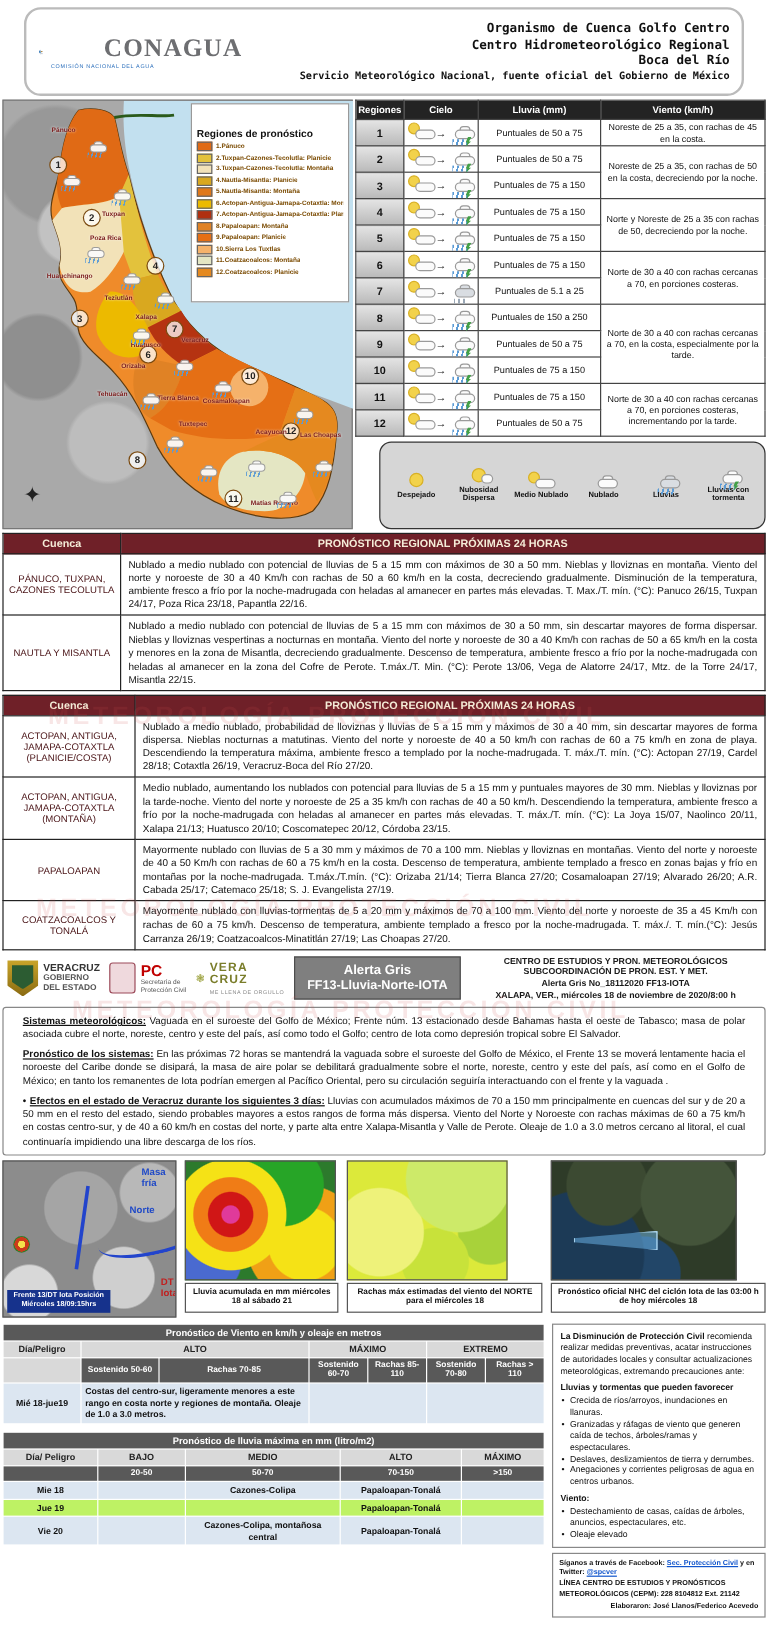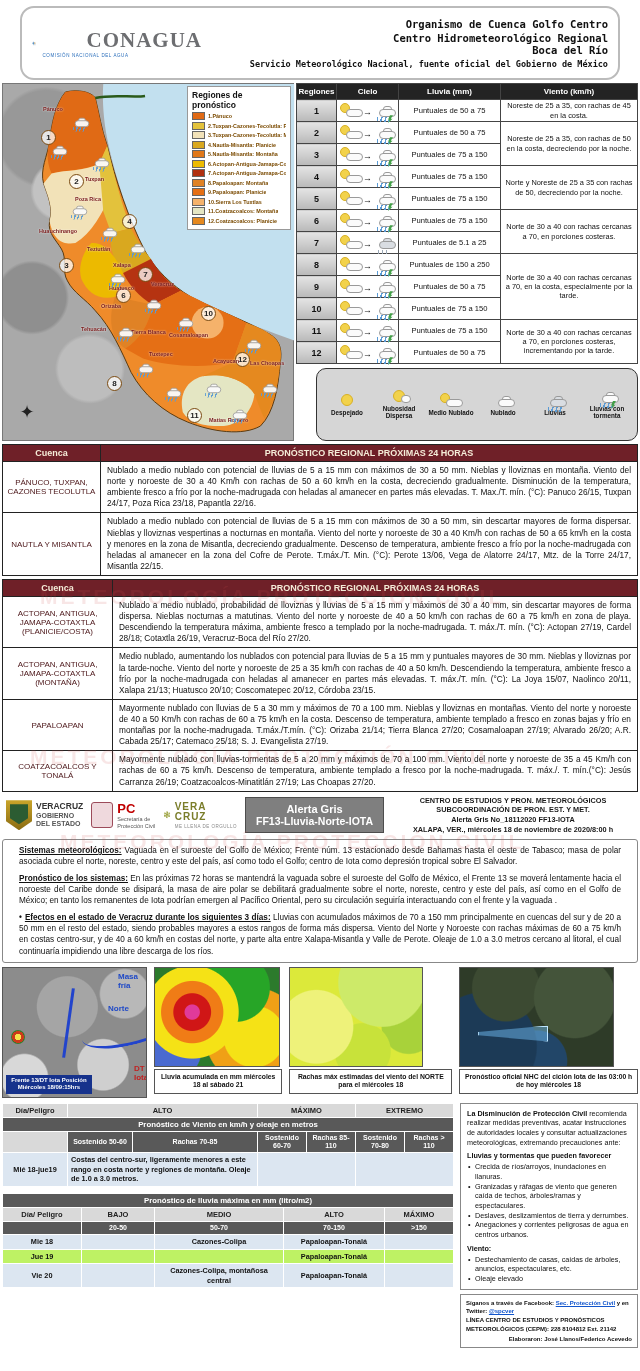--- a/index.html
+++ b/index.html
@@ -20,21 +20,21 @@
 
   
   .top-flex { display:flex; margin:0 2px; gap:2px; }
   .map-panel { position:relative; width:292px; height:358px; border:1px solid #777;
     background:#a9a9a9;
     background-image: radial-gradient(circle at 20% 30%, #c2c2c2 0 8%, transparent 9%),
       radial-gradient(circle at 10% 60%, #8f8f8f 0 10%, transparent 11%),
       radial-gradient(circle at 30% 80%, #bdbdbd 0 9%, transparent 10%),
       radial-gradient(circle at 15% 15%, #989898 0 12%, transparent 13%); }
   .map-svg { position:absolute; left:0; top:0; }
-  .map-legend { position:absolute; right:2px; top:2px; width:104px; background:#fff; border:1px solid #999; padding:3px 4px; }
+  .map-legend { position:absolute; right:2px; top:2px; width:132px; background:#fff; border:1px solid #999; padding:19px 4px; }
   .map-legend-title { font-size:8.5px; font-weight:bold; margin-bottom:2px; }
   .map-legend ul { list-style:none; }
   .map-legend li { display:flex; align-items:center; gap:3px; margin:1.5px 0; }
   .sw { width:13px; height:8px; border:.5px solid #666; flex:none; }
   .map-legend .ll { font-size:5.4px; color:#7a4a00; font-weight:bold; white-space:nowrap; overflow:hidden; }
   .badge { position:absolute; width:15px; height:15px; border-radius:50%; background:rgba(255,255,255,.75); border:1.5px solid #7a4a10; font-size:8px; font-weight:bold; display:flex; align-items:center; justify-content:center; color:#222; }
   .city { position:absolute; font-size:5.5px; color:#7a1a1a; font-weight:bold; white-space:nowrap; text-shadow:0 0 2px #fff; }
   .compass { position:absolute; left:14px; bottom:18px; width:20px; height:20px; color:#222; font-size:18px; line-height:20px; text-align:center; }
 
   
@@ -580,28 +580,28 @@
       <div class="mcap">Pronóstico oficial NHC del ciclón Iota de las 03:00 h de hoy miércoles 18</div>
     </div>
   </div>
 
   <div class="bottom-flex">
     <div class="bottom-left">
 
       <table class="fx">
         <tbody>
             <tr>
+              <td class="fx-title" colspan="7">Pronóstico de Viento en km/h y oleaje en metros</td>
+            </tr>
+        <tr>
           <td class="fx-h" style="width:64px">Día/Peligro</td>
           <td class="fx-h" colspan="2" style="width:196px">ALTO</td>
           <td class="fx-h" colspan="2">MÁXIMO</td>
           <td class="fx-h" colspan="2">EXTREMO</td>
         </tr>
-        <tr>
-              <td class="fx-title" colspan="7">Pronóstico de Viento en km/h y oleaje en metros</td>
-            </tr>
         <tr>
           <td class="fx-h"></td>
           <td class="fx-dark" style="width:64px">Sostenido 50-60</td>
           <td class="fx-dark">Rachas 70-85</td>
           <td class="fx-dark" style="width:48px">Sostenido 60-70</td>
           <td class="fx-dark" style="width:48px">Rachas 85-110</td>
           <td class="fx-dark" style="width:48px">Sostenido 70-80</td>
           <td class="fx-dark" style="width:48px">Rachas &gt; 110</td>
         </tr>
         <tr>

